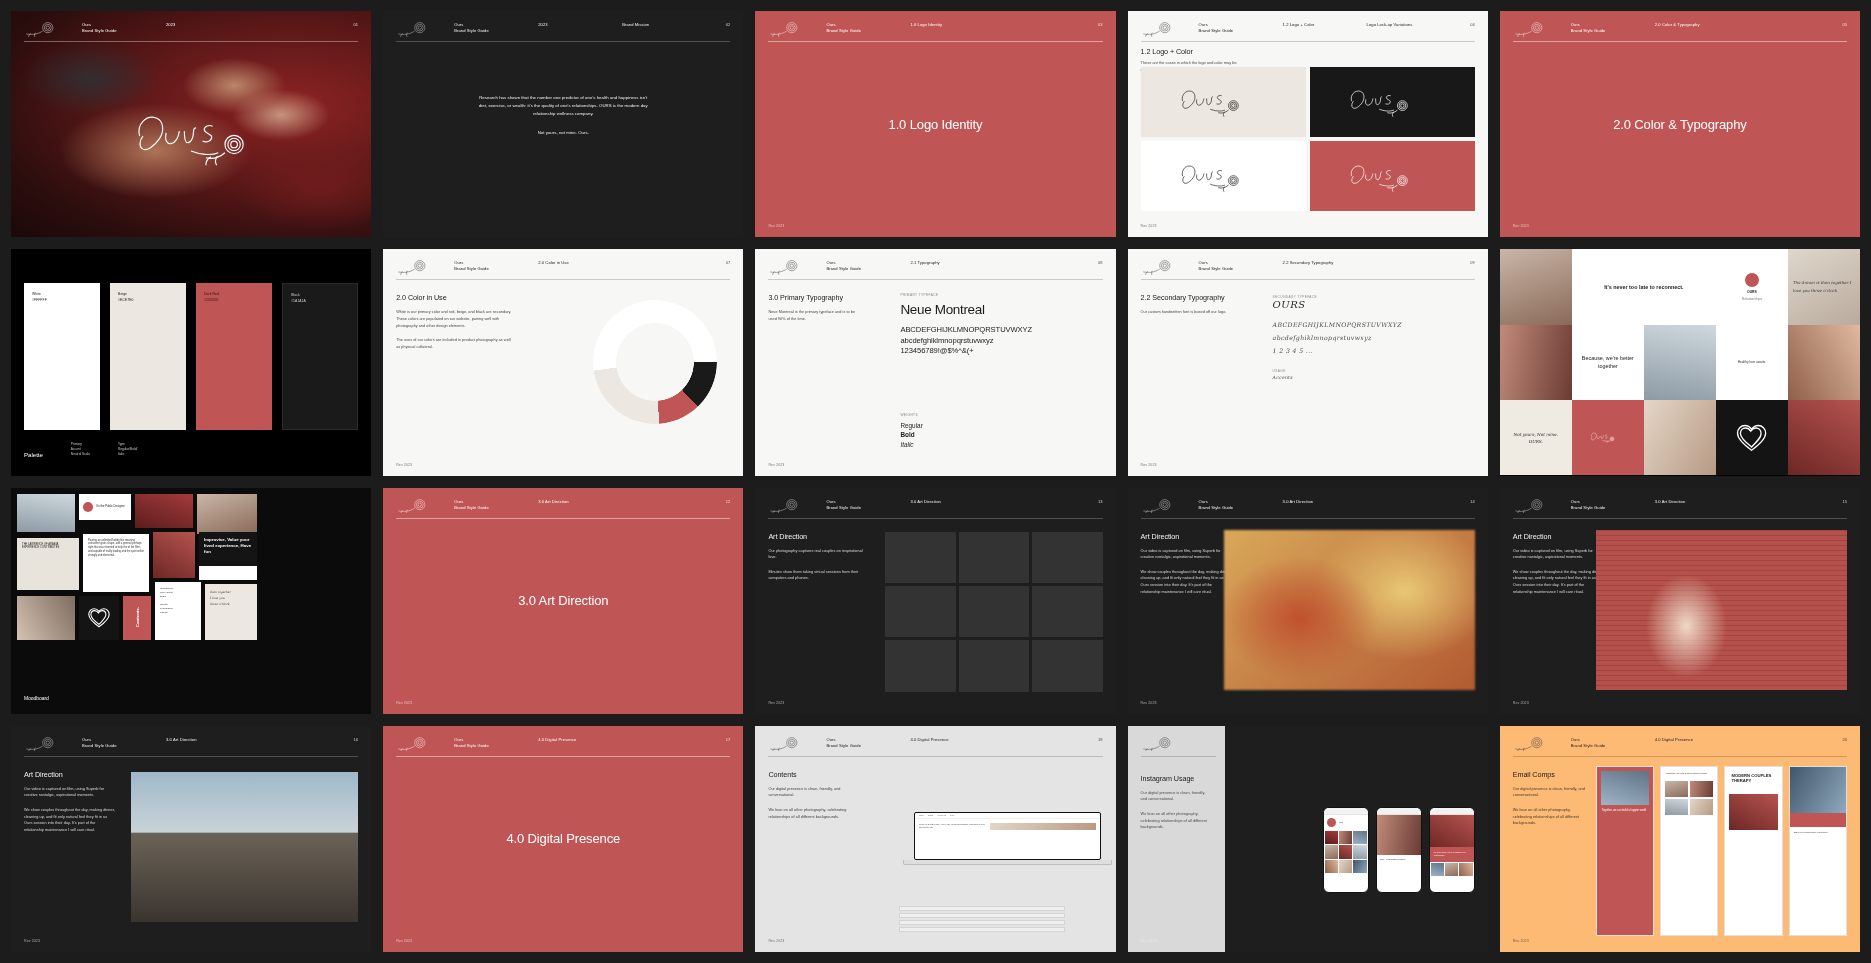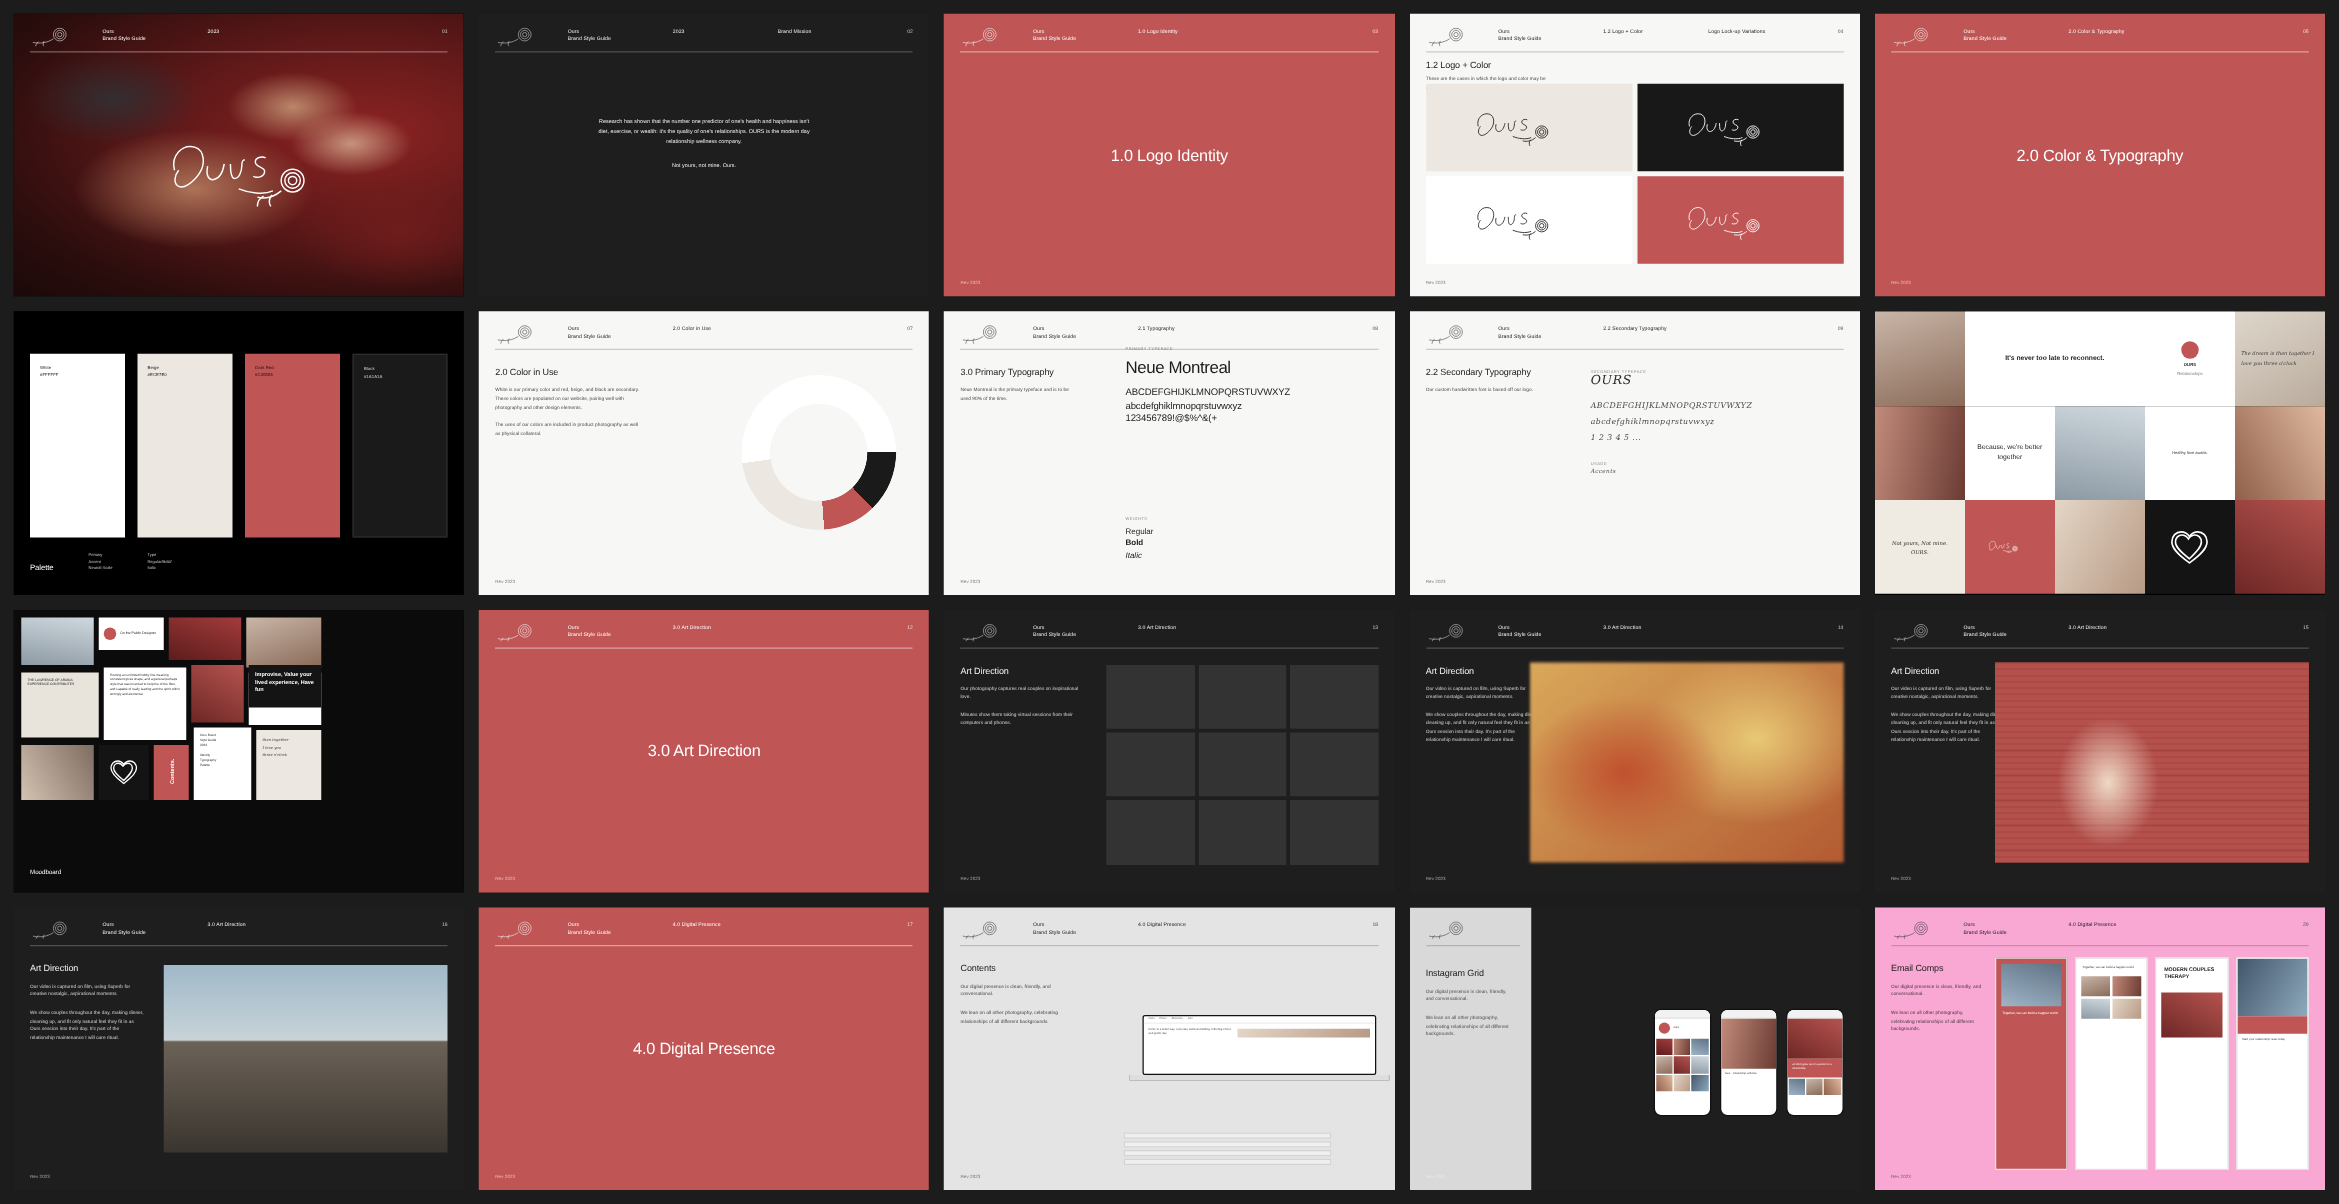--- a/index.html
+++ b/index.html
@@ -137,21 +137,21 @@
       from 90deg,
       #1a1a1a 0deg 46deg,
       #c05555 46deg 86deg,
       #ece7e0 86deg 172deg,
       #ffffff 172deg 360deg);
     -webkit-mask: radial-gradient(circle, transparent 44%, #000 44.6%);
             mask: radial-gradient(circle, transparent 44%, #000 44.6%);
   }
 
   
-  .spec { position:absolute; left:145px; top:28px; right:13px; }
+  .spec { position:absolute; left:145px; top:44px; right:13px; }
   .spec .big { font-size:13.5px; letter-spacing:-.025em; font-weight:400; margin:5px 0 8px; }
   .spec .row { font-size:7.6px; letter-spacing:-.01em; line-height:1.38; }
   .weights { position:absolute; left:145px; bottom:26px; font-size:6.4px; line-height:1.5; }
   .weights .b { font-weight:700; }
   .weights .i { font-style:italic; }
 
   .hand { position:absolute; left:145px; top:46px; right:13px; color:#2a2a2a; }
   .hand .line { font-family:"DejaVu Serif", serif; font-style:italic; font-size:6.2px; letter-spacing:.06em; line-height:2.1; opacity:.85; }
   .hand .wordmark { font-family:"DejaVu Serif", serif; font-style:italic; font-size:10px; letter-spacing:.05em; margin-bottom:8px; }
   .pg3 {
@@ -910,21 +910,21 @@
             <circle cx="42" cy="10" r="6"></circle>
             <circle cx="42" cy="10" r="9"></circle>
           <path d="M33 16C24 22 14 23 4 21"></path>
             <path d="M20 19c-2 3-2 6 0 8"></path>
             <path d="M12 20c-3 2-4 5-4 8"></path>
         </svg>
       </span>
     </div>
     <div class="rule" style="right:auto;width:21%;background:rgba(0,0,0,.18)"></div>
     <div class="pane" style="width:76px;color:#1c1c1c;top:48px">
-      <h3 class="sec">Instagram Grid</h3>
+      <h3 class="sec">Instagram Usage</h3>
       <p class="body" style="max-width:72px;opacity:.8">Our digital presence is clean, friendly, and conversational.</p>
       <p class="body" style="max-width:72px;opacity:.8">We lean on all other photography, celebrating relationships of all different backgrounds.</p>
     </div>
     <div class="phones">
       <div class="phone">
         <div class="bar"></div>
         <div style="padding:3px;display:flex;gap:3px;align-items:center">
           <span style="width:9px;height:9px;border-radius:50%;background:#c05555"></span>
           <span style="font-size:2.2px;color:#333">ours</span>
         </div>
@@ -952,21 +952,21 @@
         <div class="pg">
             <div class="t4"></div>
             <div class="t2"></div>
             <div class="t12"></div>
           </div>
       </div>
     </div>
     <div class="foot">Rev 2023</div>
   </div>
 
-  <div class="slide" style="background:#f9a8d4">
+  <div class="slide" style="background:#fdba74">
     <div class="hdr">
       <span class="logo">
         <svg viewBox="0 0 60 26" class="rose" style="stroke:#333;stroke-width:.9">
           <circle cx="42" cy="10" r="3"></circle>
             <circle cx="42" cy="10" r="6"></circle>
             <circle cx="42" cy="10" r="9"></circle>
           <path d="M33 16C24 22 14 23 4 21"></path>
             <path d="M20 19c-2 3-2 6 0 8"></path>
             <path d="M12 20c-3 2-4 5-4 8"></path>
         </svg>

